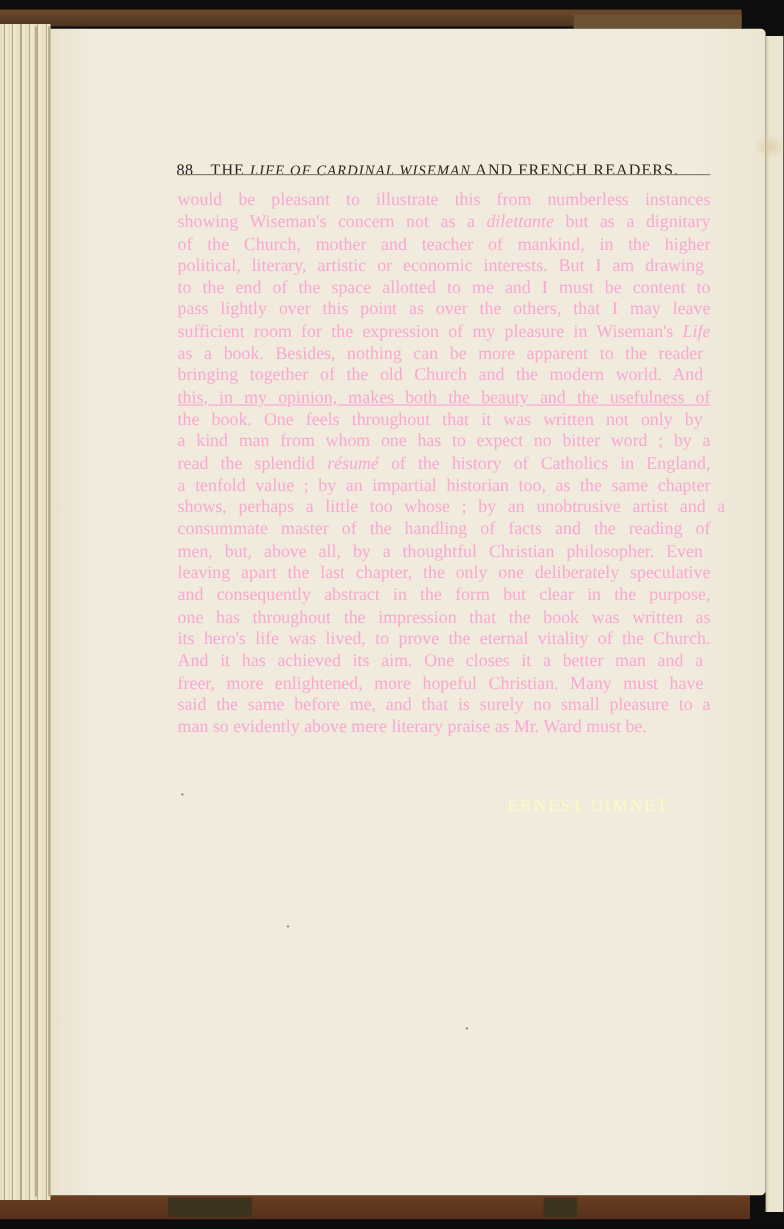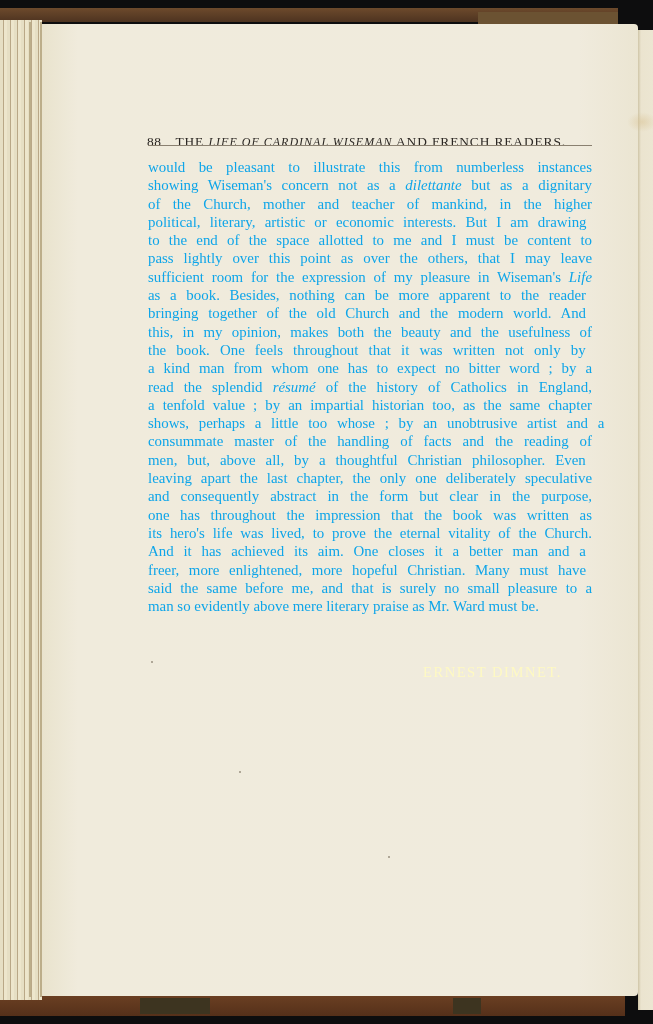--- a/index.html
+++ b/index.html
@@ -57,21 +57,21 @@
       margin-top: 20px;
     }
     .running-head .pgno { margin-right: 10px; letter-spacing: 0.5px; }
     .running-head i { font-style: italic; font-size: 12px; letter-spacing: 1px; }
     .rule {
       position: absolute; left: 148px; top: 145px; width: 444px; height: 1px;
       background: #8a8070;
     }
     .body-text {
       position: absolute; left: 148px; top: 158px; width: 444px;
-      color: #0ea5e9;
+      color: #f9a8d4;
       font-size: 14.9px;
       line-height: 18.3px;
     }
     .line {
       display: block; text-align: justify; text-align-last: justify;
       white-space: nowrap; height: 18.3px; overflow: visible;
     }
     .line.last { text-align-last: left; }
     .line i { font-style: italic; }
     .signature {
@@ -108,21 +108,21 @@
 <div class="body-text" id="body-text">
     <span class="line" style="white-space: nowrap; word-spacing: 9.69922px; display: block; text-align: left; text-align-last: left;"><span>would be pleasant to illustrate this from numberless instances</span></span>
     <span class="line" style="white-space: nowrap; word-spacing: 5.92344px; display: block; text-align: left; text-align-last: left;"><span style="white-space: pre;">showing Wiseman's concern not as a </span><i>dilettante</i><span style="white-space: pre; margin-top: 36px;"> but as a dignitary</span></span>
     <span class="line" style="white-space: nowrap; word-spacing: 8.59062px; display: block; text-align: left; text-align-last: left;"><span>of the Church, mother and teacher of mankind, in the higher</span></span>
     <span class="line" style="white-space: nowrap; word-spacing: 5.46094px; display: block; text-align: left; text-align-last: left;"><span>political, literary, artistic or economic interests.  But I am drawing</span></span>
     <span class="line" style="white-space: nowrap; word-spacing: 5.54464px; display: block; text-align: left; text-align-last: left;"><span>to the end of the space allotted to me and I must be content to</span></span>
     <span class="line" style="white-space: nowrap; word-spacing: 6.22526px; display: block; text-align: left; text-align-last: left;"><span>pass lightly over this point as over the others, that I may leave</span></span>
     <span class="line" style="white-space: nowrap; word-spacing: 4.04844px; display: block; text-align: left; text-align-last: left;"><span style="white-space: pre;">sufficient room for the expression of my pleasure in Wiseman's </span><i>Life</i><span style="white-space: pre;"></span></span>
     <span class="line" style="white-space: nowrap; word-spacing: 5.95312px; display: block; text-align: left; text-align-last: left;"><span>as a book.  Besides, nothing can be more apparent to the reader</span></span>
     <span class="line" style="white-space: nowrap; word-spacing: 5.96307px; display: block; text-align: left; text-align-last: left;"><span>bringing together of the old Church and the modern world.  And</span></span>
-    <span class="line" style="white-space: nowrap; word-spacing: 5.58665px; display: block; text-align: left; text-align-last: left;"><span>this, in my opinion, makes both the beauty and the usefulness of</span></span>
+    <span class="line" style="white-space: nowrap; word-spacing: 5.58665px; display: block; text-align: left; text-align-last: left; text-decoration: underline;"><span>this, in my opinion, makes both the beauty and the usefulness of</span></span>
     <span class="line" style="white-space: nowrap; word-spacing: 6.39583px; display: block; text-align: left; text-align-last: left;"><span>the book.  One feels throughout that it was written not only by</span></span>
     <span class="line" style="white-space: nowrap; word-spacing: 5.18862px; display: block; text-align: left; text-align-last: left;"><span>a kind man from whom one has to expect no bitter word ; by a</span></span>
     <span class="line" style="white-space: nowrap; word-spacing: 6.39219px; display: block; text-align: left; text-align-last: left;"><span style="white-space: pre;">read the splendid </span><i>résumé</i><span style="white-space: pre;"> of the history of Catholics in England,</span></span>
     <span class="line" style="white-space: nowrap; word-spacing: 4.29948px; display: block; text-align: left; text-align-last: left;"><span>a tenfold value ; by an impartial historian too, as the same chapter</span></span>
     <span class="line" style="white-space: nowrap; word-spacing: 6.01823px; display: block; text-align: left; text-align-last: left;"><span>shows, perhaps a little too whose ; by an unobtrusive artist and a</span></span>
     <span class="line" style="white-space: nowrap; word-spacing: 7.18438px; display: block; text-align: left; text-align-last: left;"><span>consummate master of the handling of facts and the reading of</span></span>
     <span class="line" style="white-space: nowrap; word-spacing: 6.22813px; display: block; text-align: left; text-align-last: left;"><span>men, but, above all, by a thoughtful Christian philosopher.  Even</span></span>
     <span class="line" style="white-space: nowrap; word-spacing: 5.29688px; display: block; text-align: left; text-align-last: left;"><span>leaving apart the last chapter, the only one deliberately speculative</span></span>
     <span class="line" style="white-space: nowrap; word-spacing: 7.30938px; display: block; text-align: left; text-align-last: left;"><span>and consequently abstract in the form but clear in the purpose,</span></span>
     <span class="line" style="white-space: nowrap; word-spacing: 6.84844px; display: block; text-align: left; text-align-last: left;"><span>one has throughout the impression that the book was written as</span></span>

